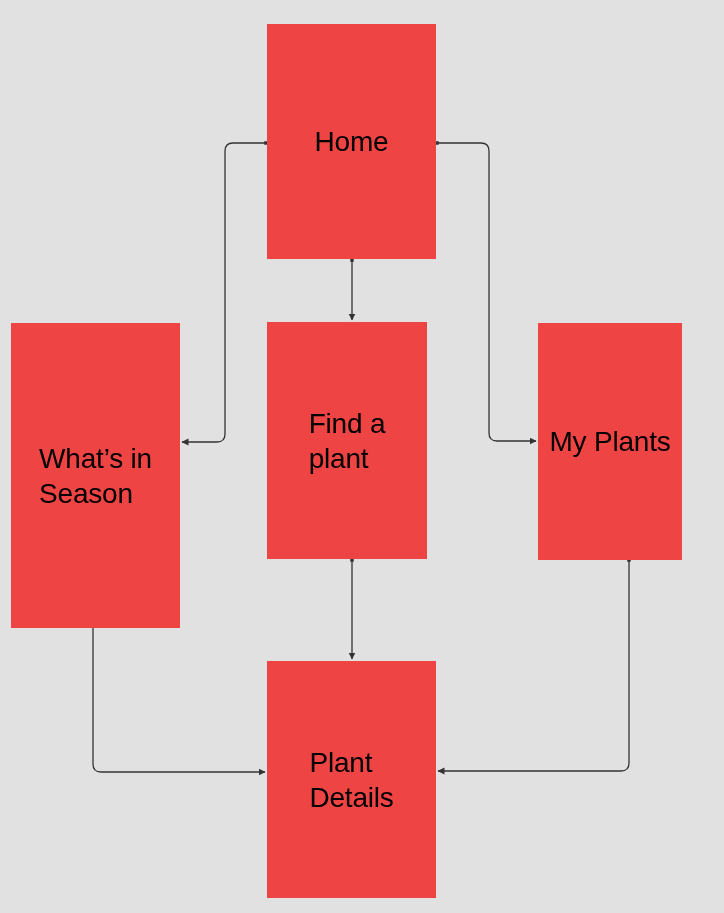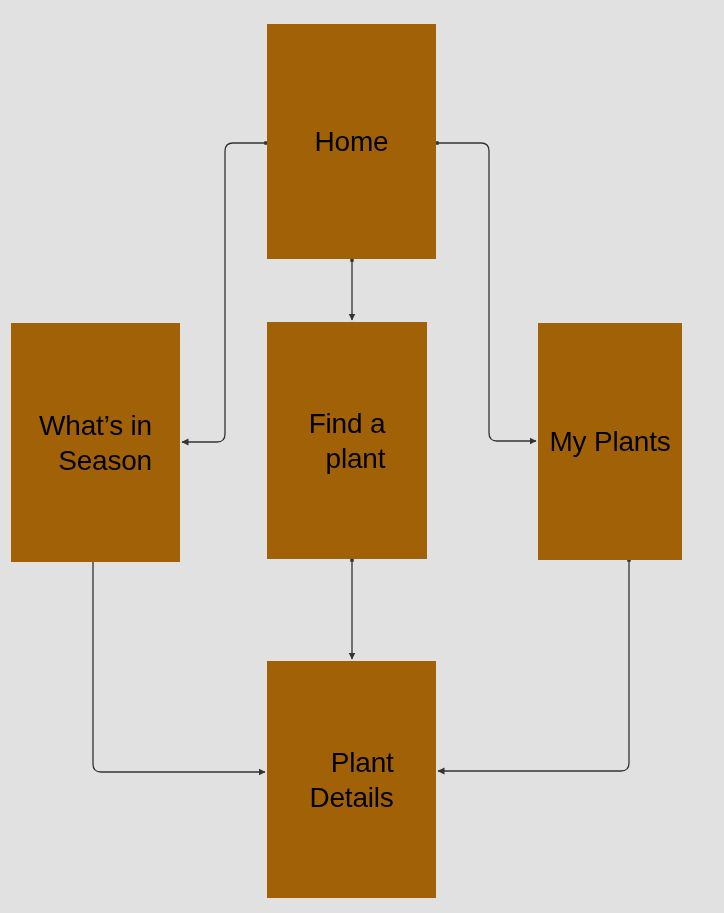--- a/index.html
+++ b/index.html
@@ -21,36 +21,36 @@
     top: 0;
     width: 724px;
     height: 913px;
     pointer-events: none;
   }
   .edges-layer path {
     pointer-events: stroke;
   }
   .node {
     position: absolute;
-    background: #a16207;
+    background: #ef4444;
     display: flex;
     align-items: center;
     justify-content: center;
-    text-align: right;
+    text-align: left;
   }
   .node-label {
     font-size: 28px;
     line-height: 35px;
     color: #000000;
     white-space: pre-line;
     letter-spacing: -0.2px;
   }
   
   .node-home           { left: 267px; top: 24px;  width: 169px; height: 235px; }
-  .node-whats-in-season{ left: 11px;  top: 323px; width: 169px; height: 239px; }
+  .node-whats-in-season{ left: 11px;  top: 323px; width: 169px; height: 305px; }
   .node-find-a-plant   { left: 267px; top: 322px; width: 160px; height: 237px; }
   .node-my-plants      { left: 538px; top: 323px; width: 144px; height: 237px; }
   .node-plant-details  { left: 267px; top: 661px; width: 169px; height: 237px; }
 </style>
 </head>
 <body>
 
 <div class="canvas">
 
   <svg class="edges-layer" viewBox="0 0 724 913" xmlns="http://www.w3.org/2000/svg">

